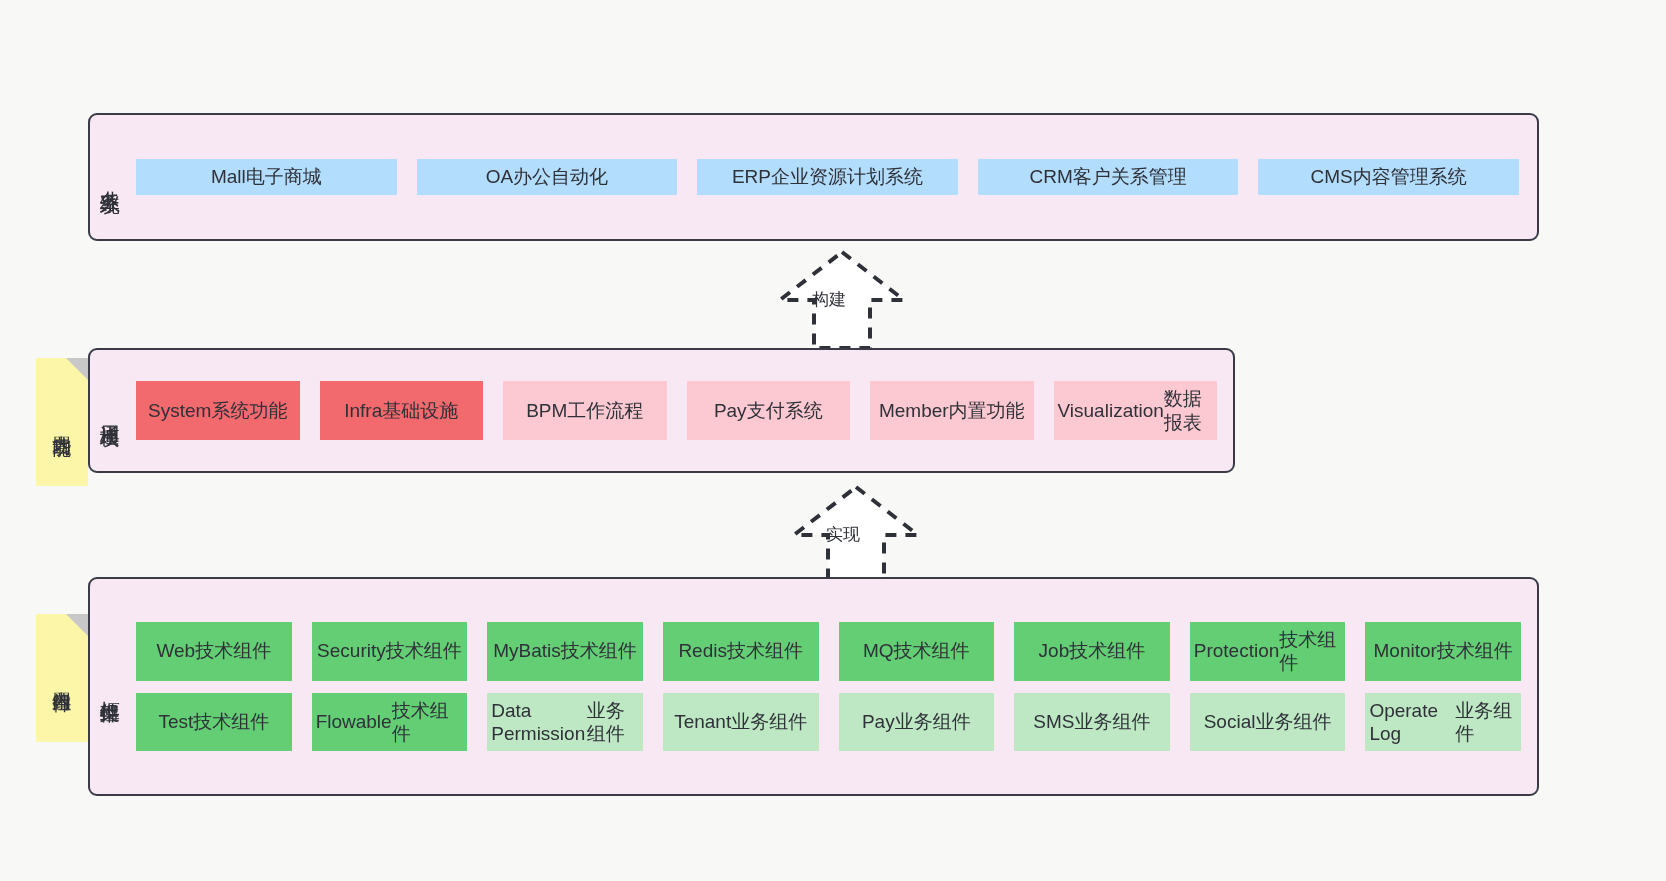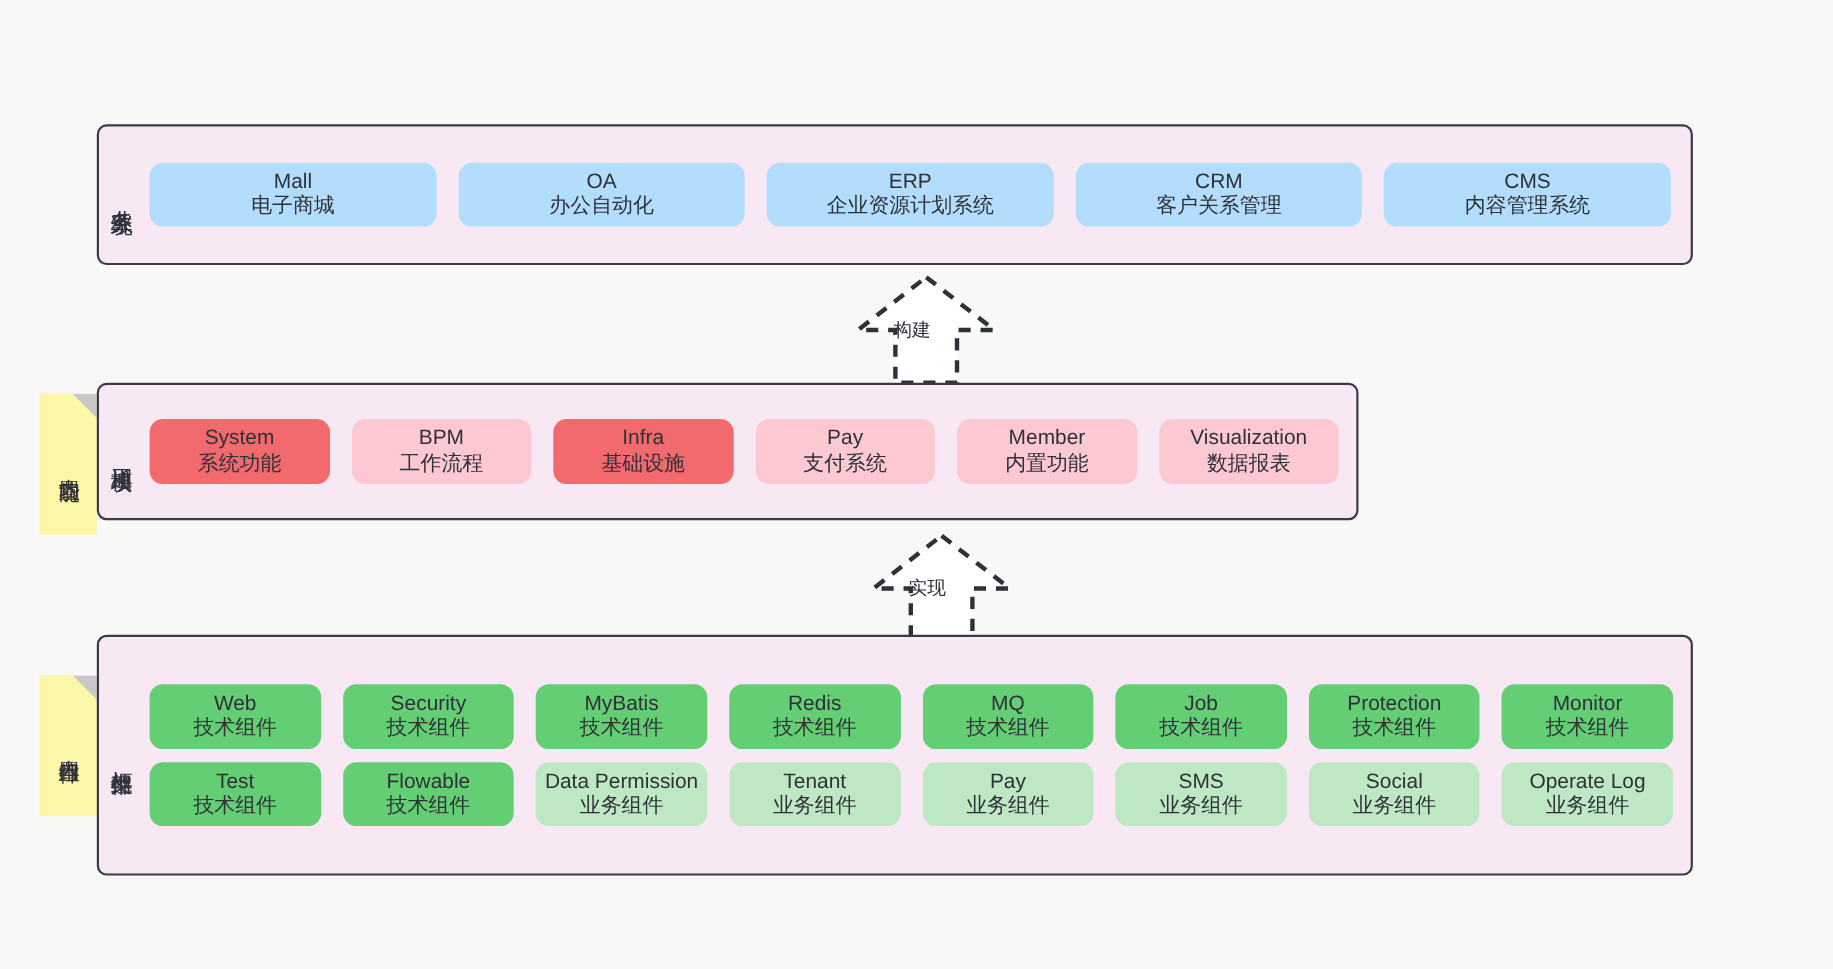--- a/index.html
+++ b/index.html
@@ -60,31 +60,31 @@
 
   .row {
     display: flex;
     flex-direction: row;
     gap: 20px;
   }
 
   .card {
     flex: 1 1 0;
     box-sizing: border-box;
-    border-radius: 12px;
-    display: flex;
-    flex-direction: column;
+    border-radius: 0;
+    display: flex;
+    flex-direction: row;
     align-items: center;
     justify-content: center;
-    text-align: right;
+    text-align: left;
     line-height: 1.23;
     padding: 6px 4px;
   }
   .card .t1 { font-size: 19px; }
-  .card .t2 { font-size: 19px; font-family: Liberation Mono, monospace; }
+  .card .t2 { font-size: 19px; }
 
   
   .c-blue       { background: #b3ddfc; }
   .c-red        { background: #f2696e; }
   .c-pink       { background: #fcc9d2; }
   .c-green      { background: #63ce74; }
   .c-lightgreen { background: #bee8c4; }
 
   
   #layer-business { left: 88px;  top: 113px; width: 1451px; height: 128px; }
@@ -185,27 +185,27 @@
   </div>
 
   <div class="layer" id="layer-modules">
     <div class="layer-title">通用模块</div>
     <div class="layer-body">
       <div class="row">
         <div class="card c-red">
           <span class="t1">System</span>
           <span class="t2">系统功能</span>
         </div>
+        <div class="card c-red">
+          <span class="t1">Infra</span>
+          <span class="t2">基础设施</span>
+        </div>
         <div class="card c-pink">
           <span class="t1">BPM</span>
           <span class="t2">工作流程</span>
-        </div>
-        <div class="card c-red">
-          <span class="t1">Infra</span>
-          <span class="t2">基础设施</span>
         </div>
         <div class="card c-pink">
           <span class="t1">Pay</span>
           <span class="t2">支付系统</span>
         </div>
         <div class="card c-pink">
           <span class="t1">Member</span>
           <span class="t2">内置功能</span>
         </div>
         <div class="card c-pink">

